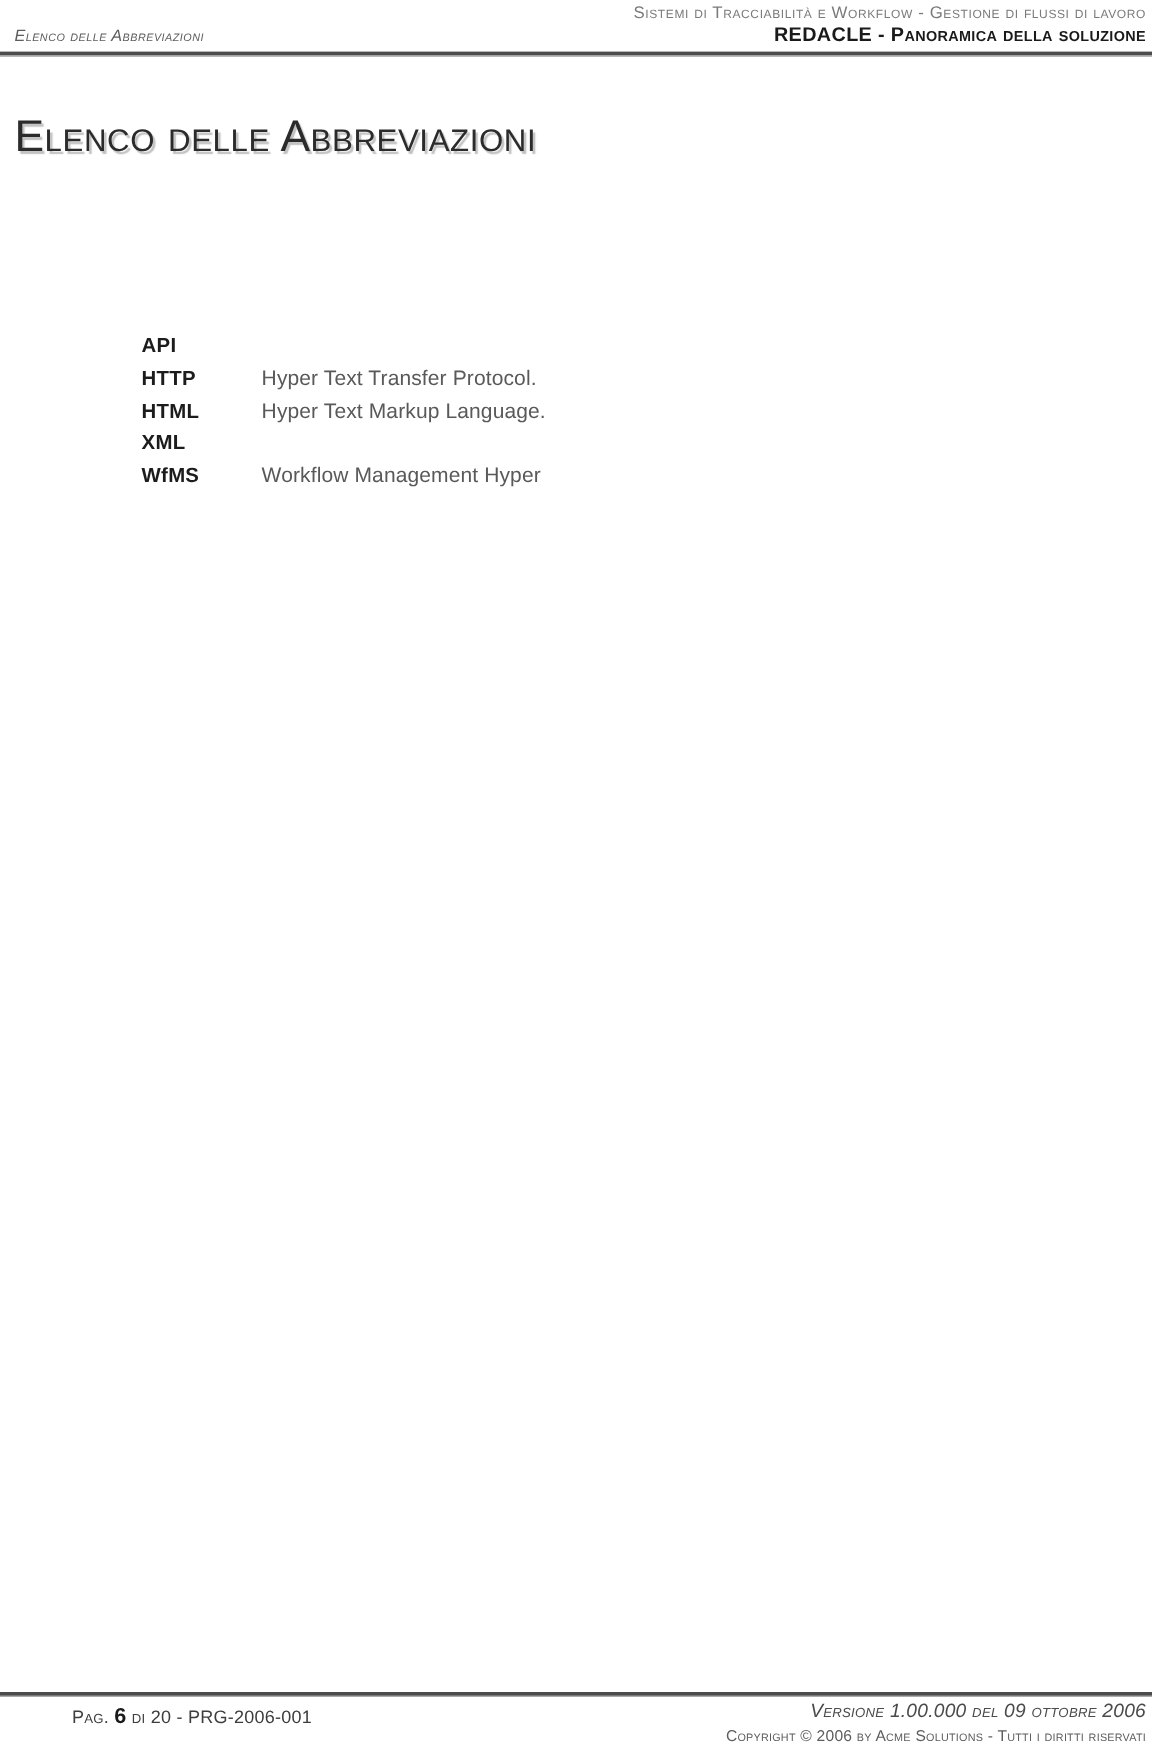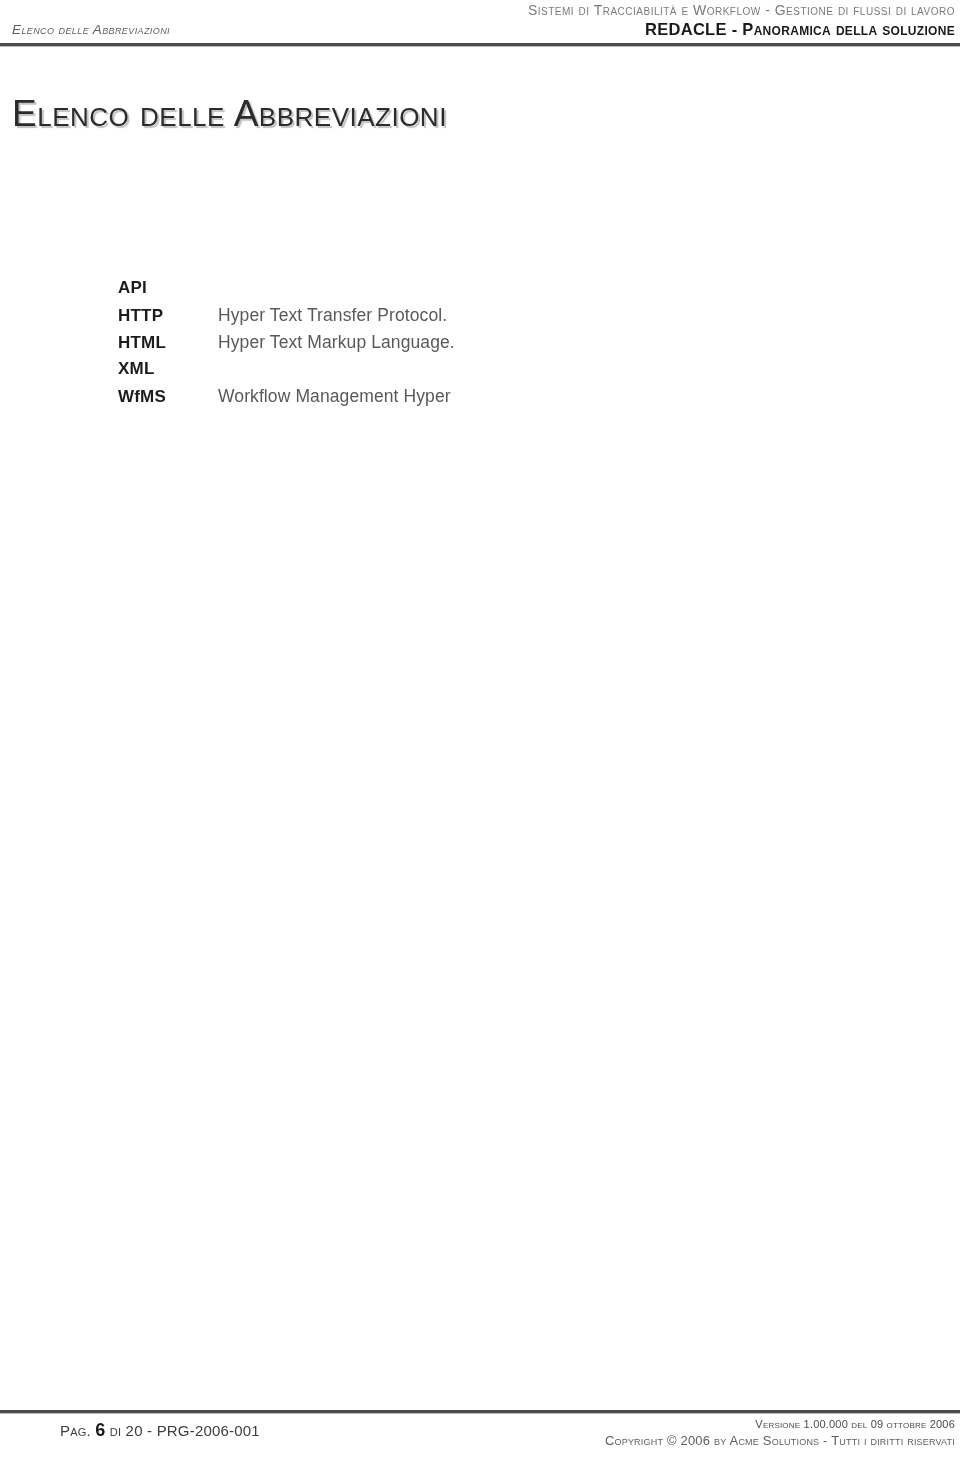--- a/index.html
+++ b/index.html
@@ -148,25 +148,26 @@
     font-weight: bold;
     color: #1a1a1a;
   }
   .footer-right {
     position: absolute;
     right: 5px;
     top: 8px;
     text-align: right;
   }
   .footer-version {
-    font-size: 11px;
+    font-size: 16px;
     font-variant: small-caps;
     letter-spacing: 0.2px;
     color: #4a4a4a;
     white-space: nowrap;
+    font-style: italic;
   }
   .footer-copyright {
     margin-top: 3px;
     font-size: 13px;
     font-variant: small-caps;
     letter-spacing: 0.2px;
     color: #5d5d5d;
     white-space: nowrap;
   }
 </style>

